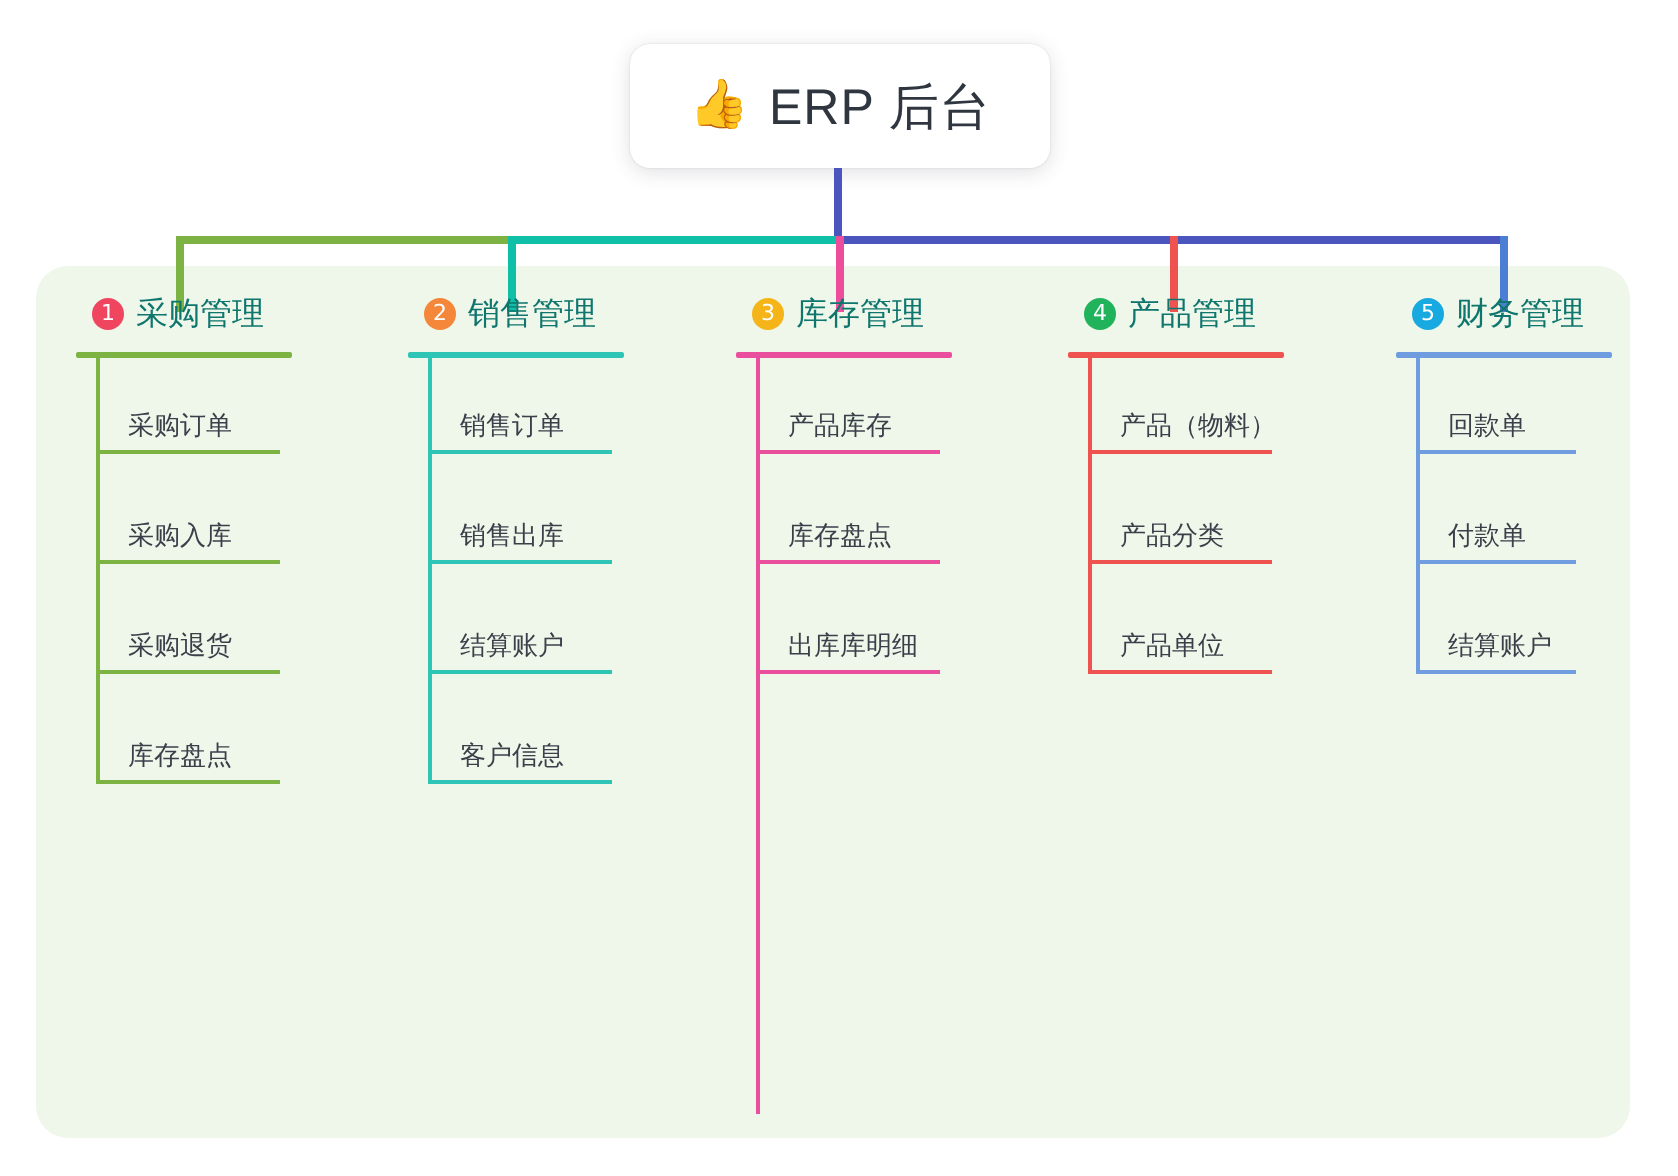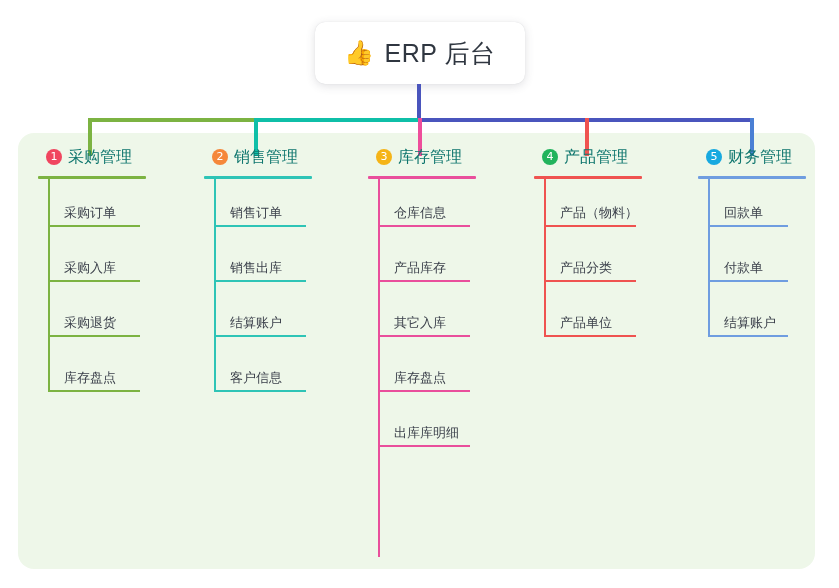--- a/index.html
+++ b/index.html
@@ -136,32 +136,24 @@
       </div>
       <div class="col" style="left: 368px;">
         <div class="col-head">
           <span class="badge" style="background: rgb(245, 180, 23);">3</span>
           <span class="col-title">库存管理</span>
         </div>
         <div class="head-rule" style="width: 108px; background: rgb(233, 79, 156);"></div>
         <div class="leaves">
           <div class="spine" style="background: rgb(233, 79, 156); height: 378px;"></div>
           <div class="leaf">
-            <span class="leaf-label">仓库信息</span>
-            <div class="leaf-rule" style="width: 92px; background: rgb(233, 79, 156);"></div>
-          </div>
-          <div class="leaf">
             <span class="leaf-label">产品库存</span>
             <div class="leaf-rule" style="width: 92px; background: rgb(233, 79, 156);"></div>
           </div>
           <div class="leaf">
-            <span class="leaf-label">其它入库</span>
-            <div class="leaf-rule" style="width: 92px; background: rgb(233, 79, 156);"></div>
-          </div>
-          <div class="leaf">
             <span class="leaf-label">库存盘点</span>
             <div class="leaf-rule" style="width: 92px; background: rgb(233, 79, 156);"></div>
           </div>
           <div class="leaf">
             <span class="leaf-label">出库库明细</span>
             <div class="leaf-rule" style="width: 92px; background: rgb(233, 79, 156);"></div>
           </div>
         </div>
       </div>
       <div class="col" style="left: 534px;">

